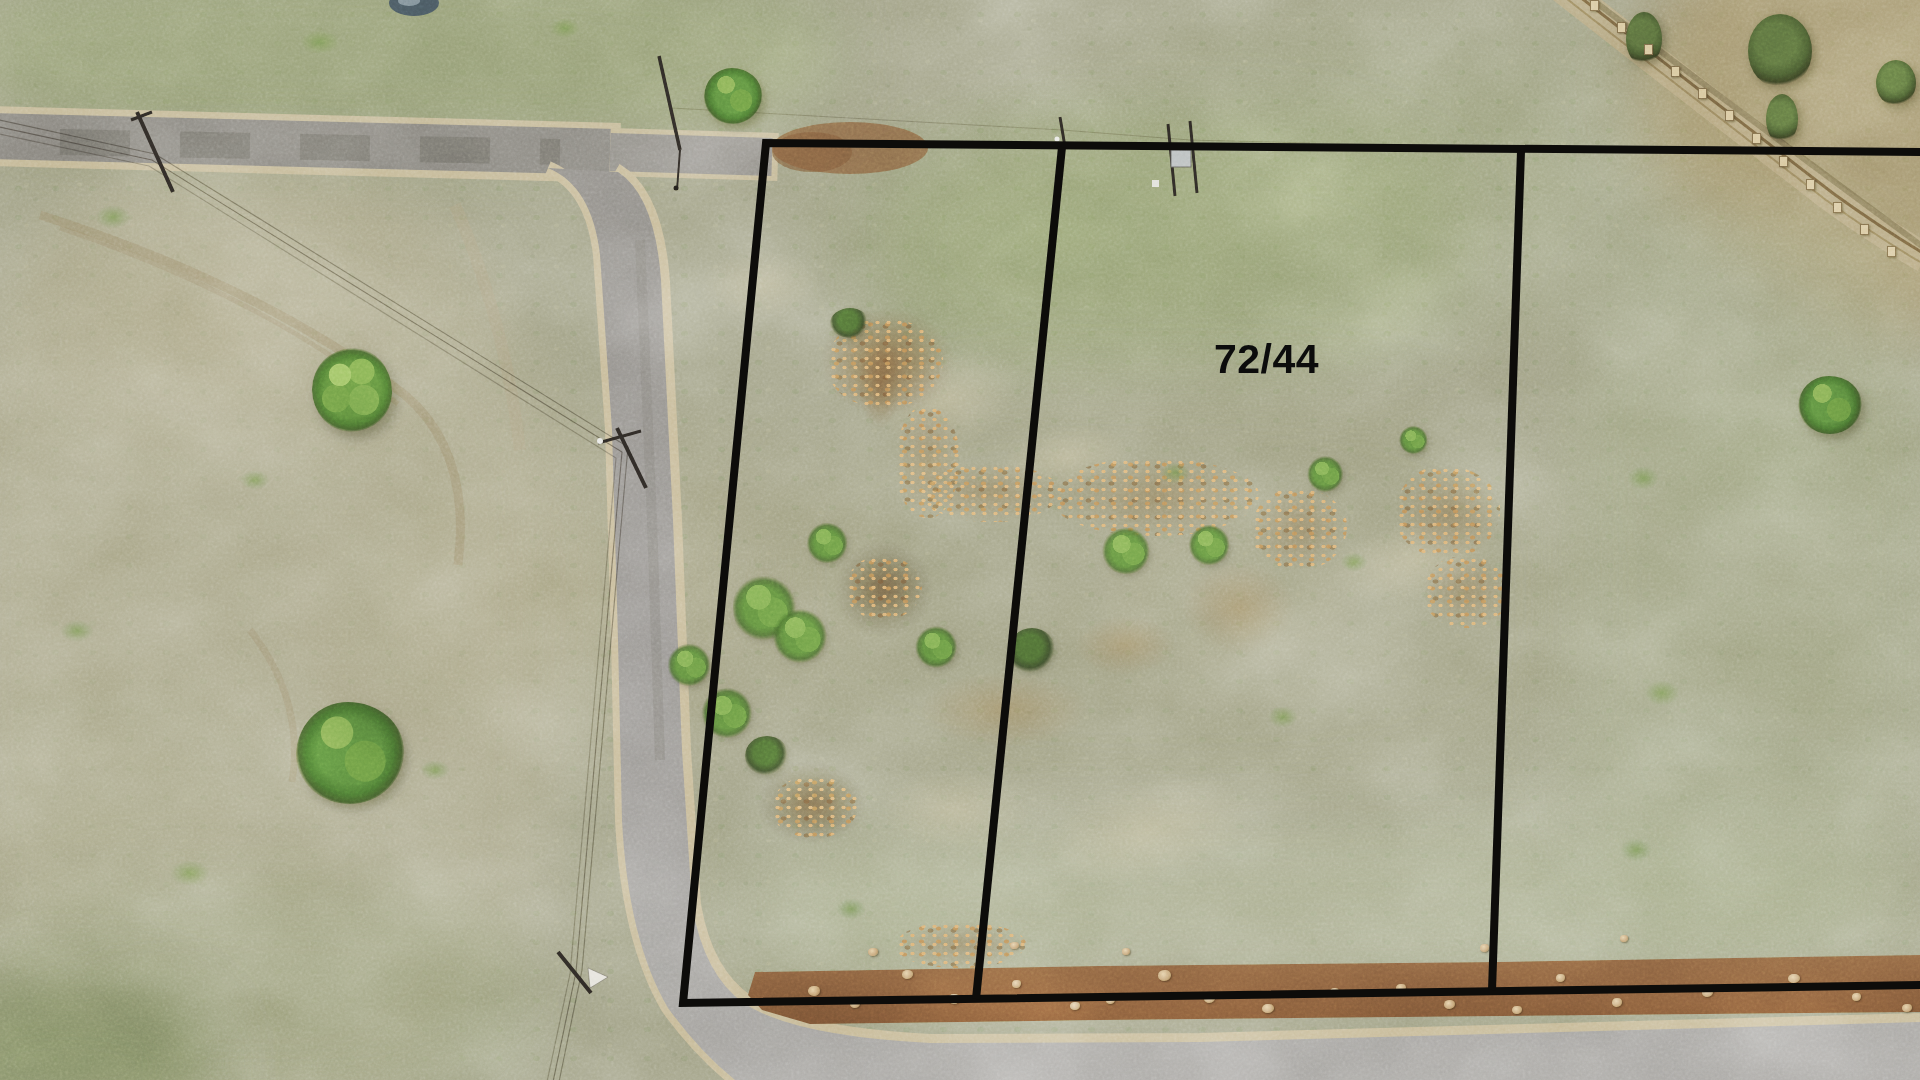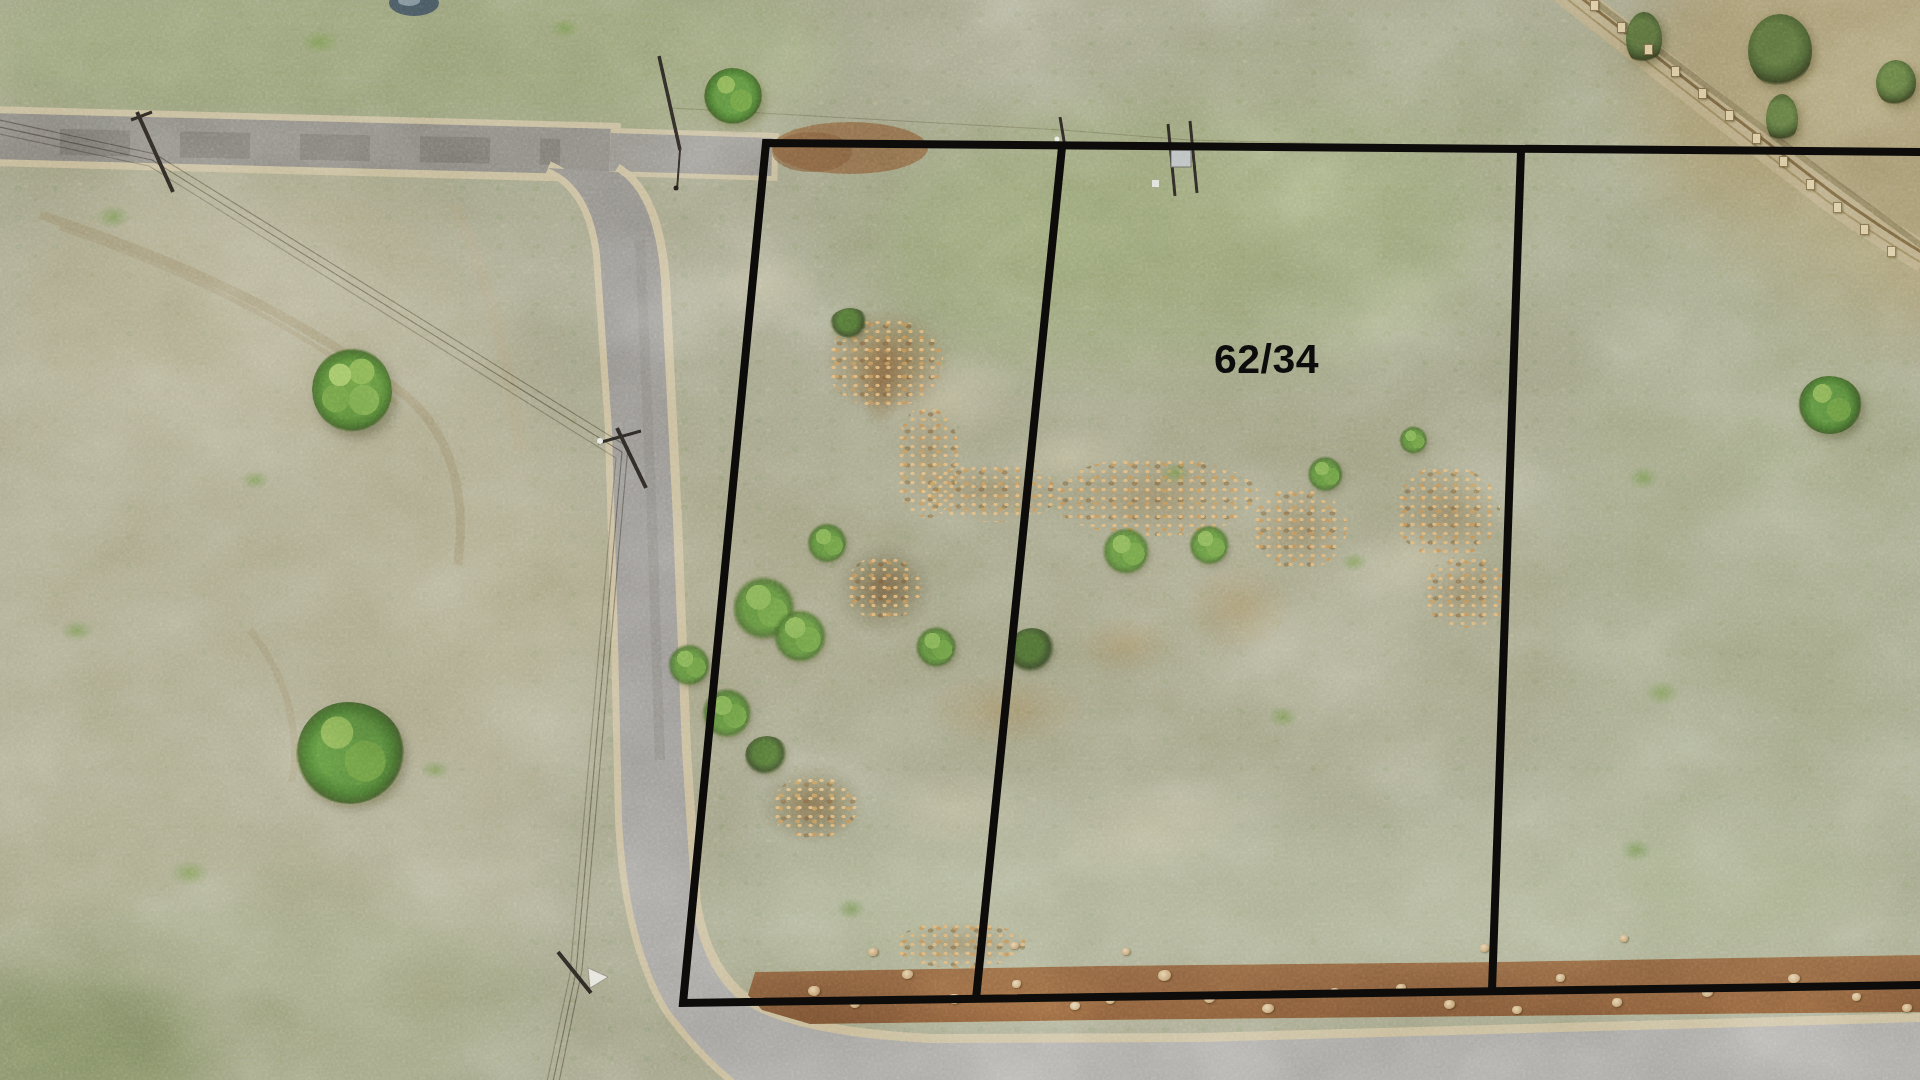--- a/index.html
+++ b/index.html
@@ -307,14 +307,14 @@
     <rect width="1920" height="1080" filter="url(#mottle)" style="mix-blend-mode:overlay;opacity:.5"></rect>
     <rect width="1920" height="1080" filter="url(#grain)" style="mix-blend-mode:overlay;opacity:.28"></rect>
   </svg>
 
   <svg class="abs" width="1920" height="1080" viewBox="0 0 1920 1080" fill="none">
     <path d="M 1928,152 L 766,143 L 683,1003 L 1928,985" style="stroke:var(--boundary,#0d0c0a)" stroke-width="8" stroke-linejoin="miter"></path>
     <path d="M 1062,147 L 976,999" style="stroke:var(--boundary,#0d0c0a)" stroke-width="8"></path>
     <path d="M 1521,151 L 1492,990" style="stroke:var(--boundary,#0d0c0a)" stroke-width="8"></path>
   </svg>
 
-  <div class="plot-label">62/34</div>
+  <div class="plot-label">72/44</div>
 </div>
 
 </body></html>

